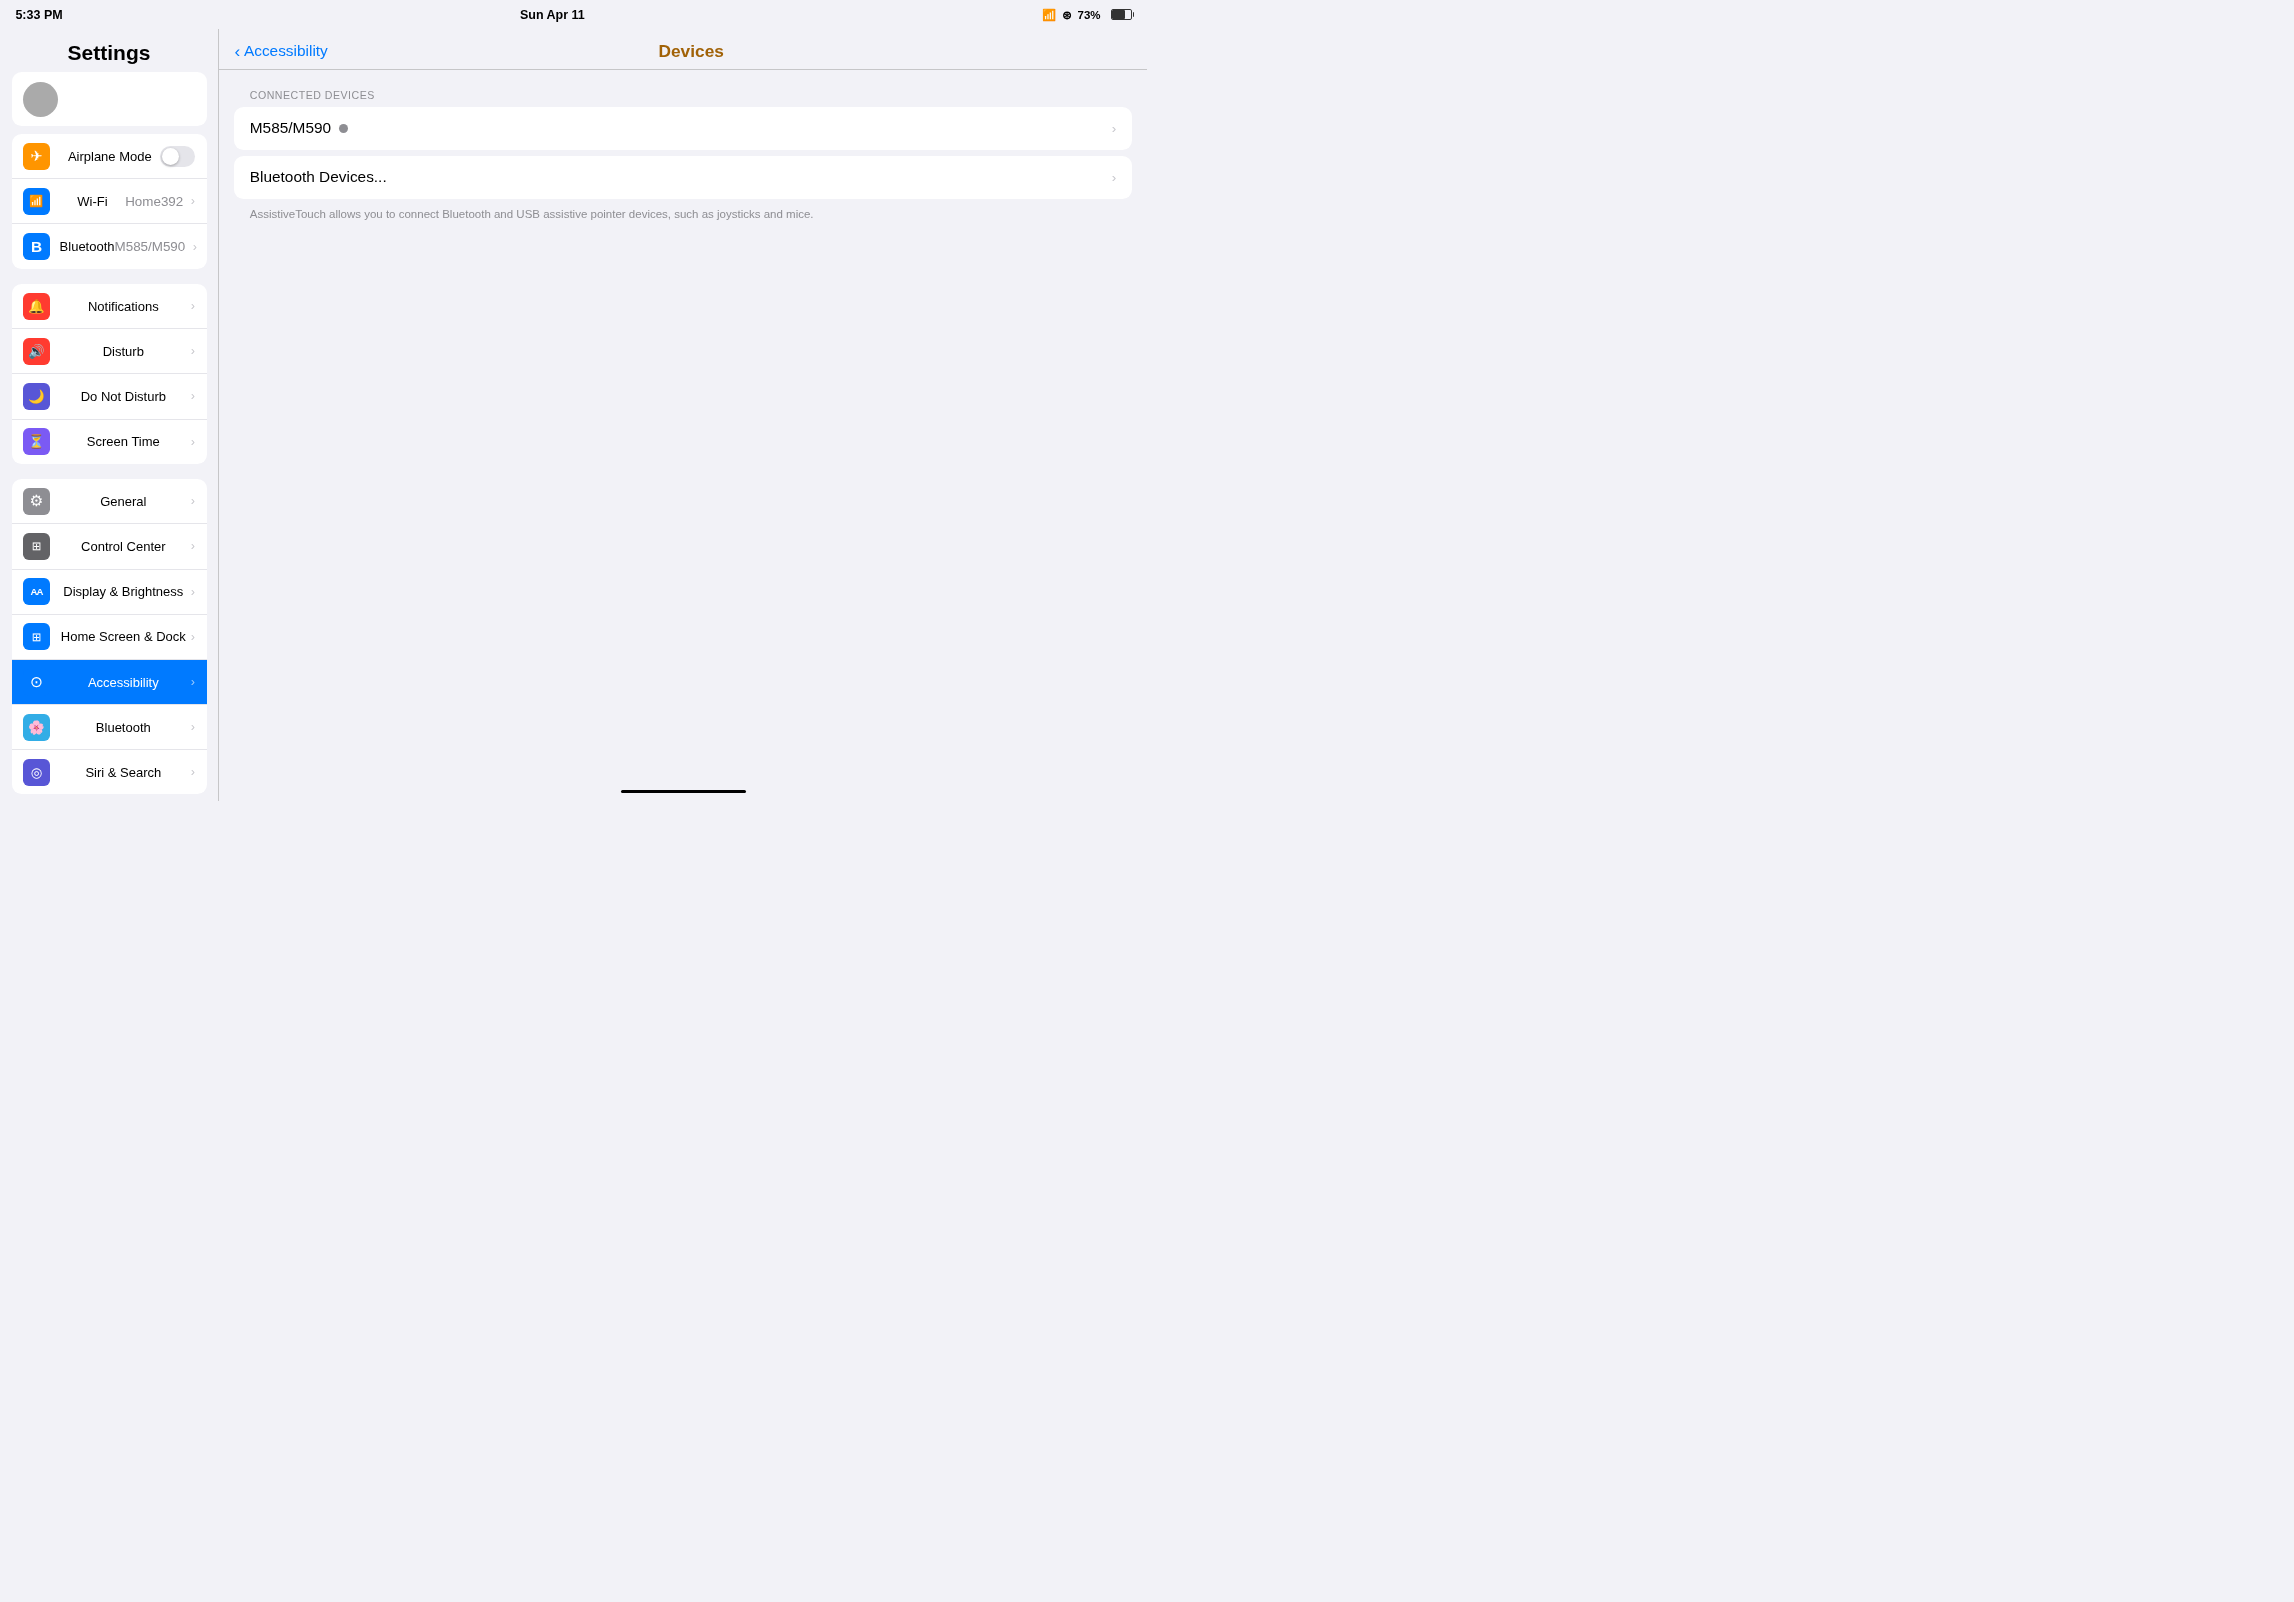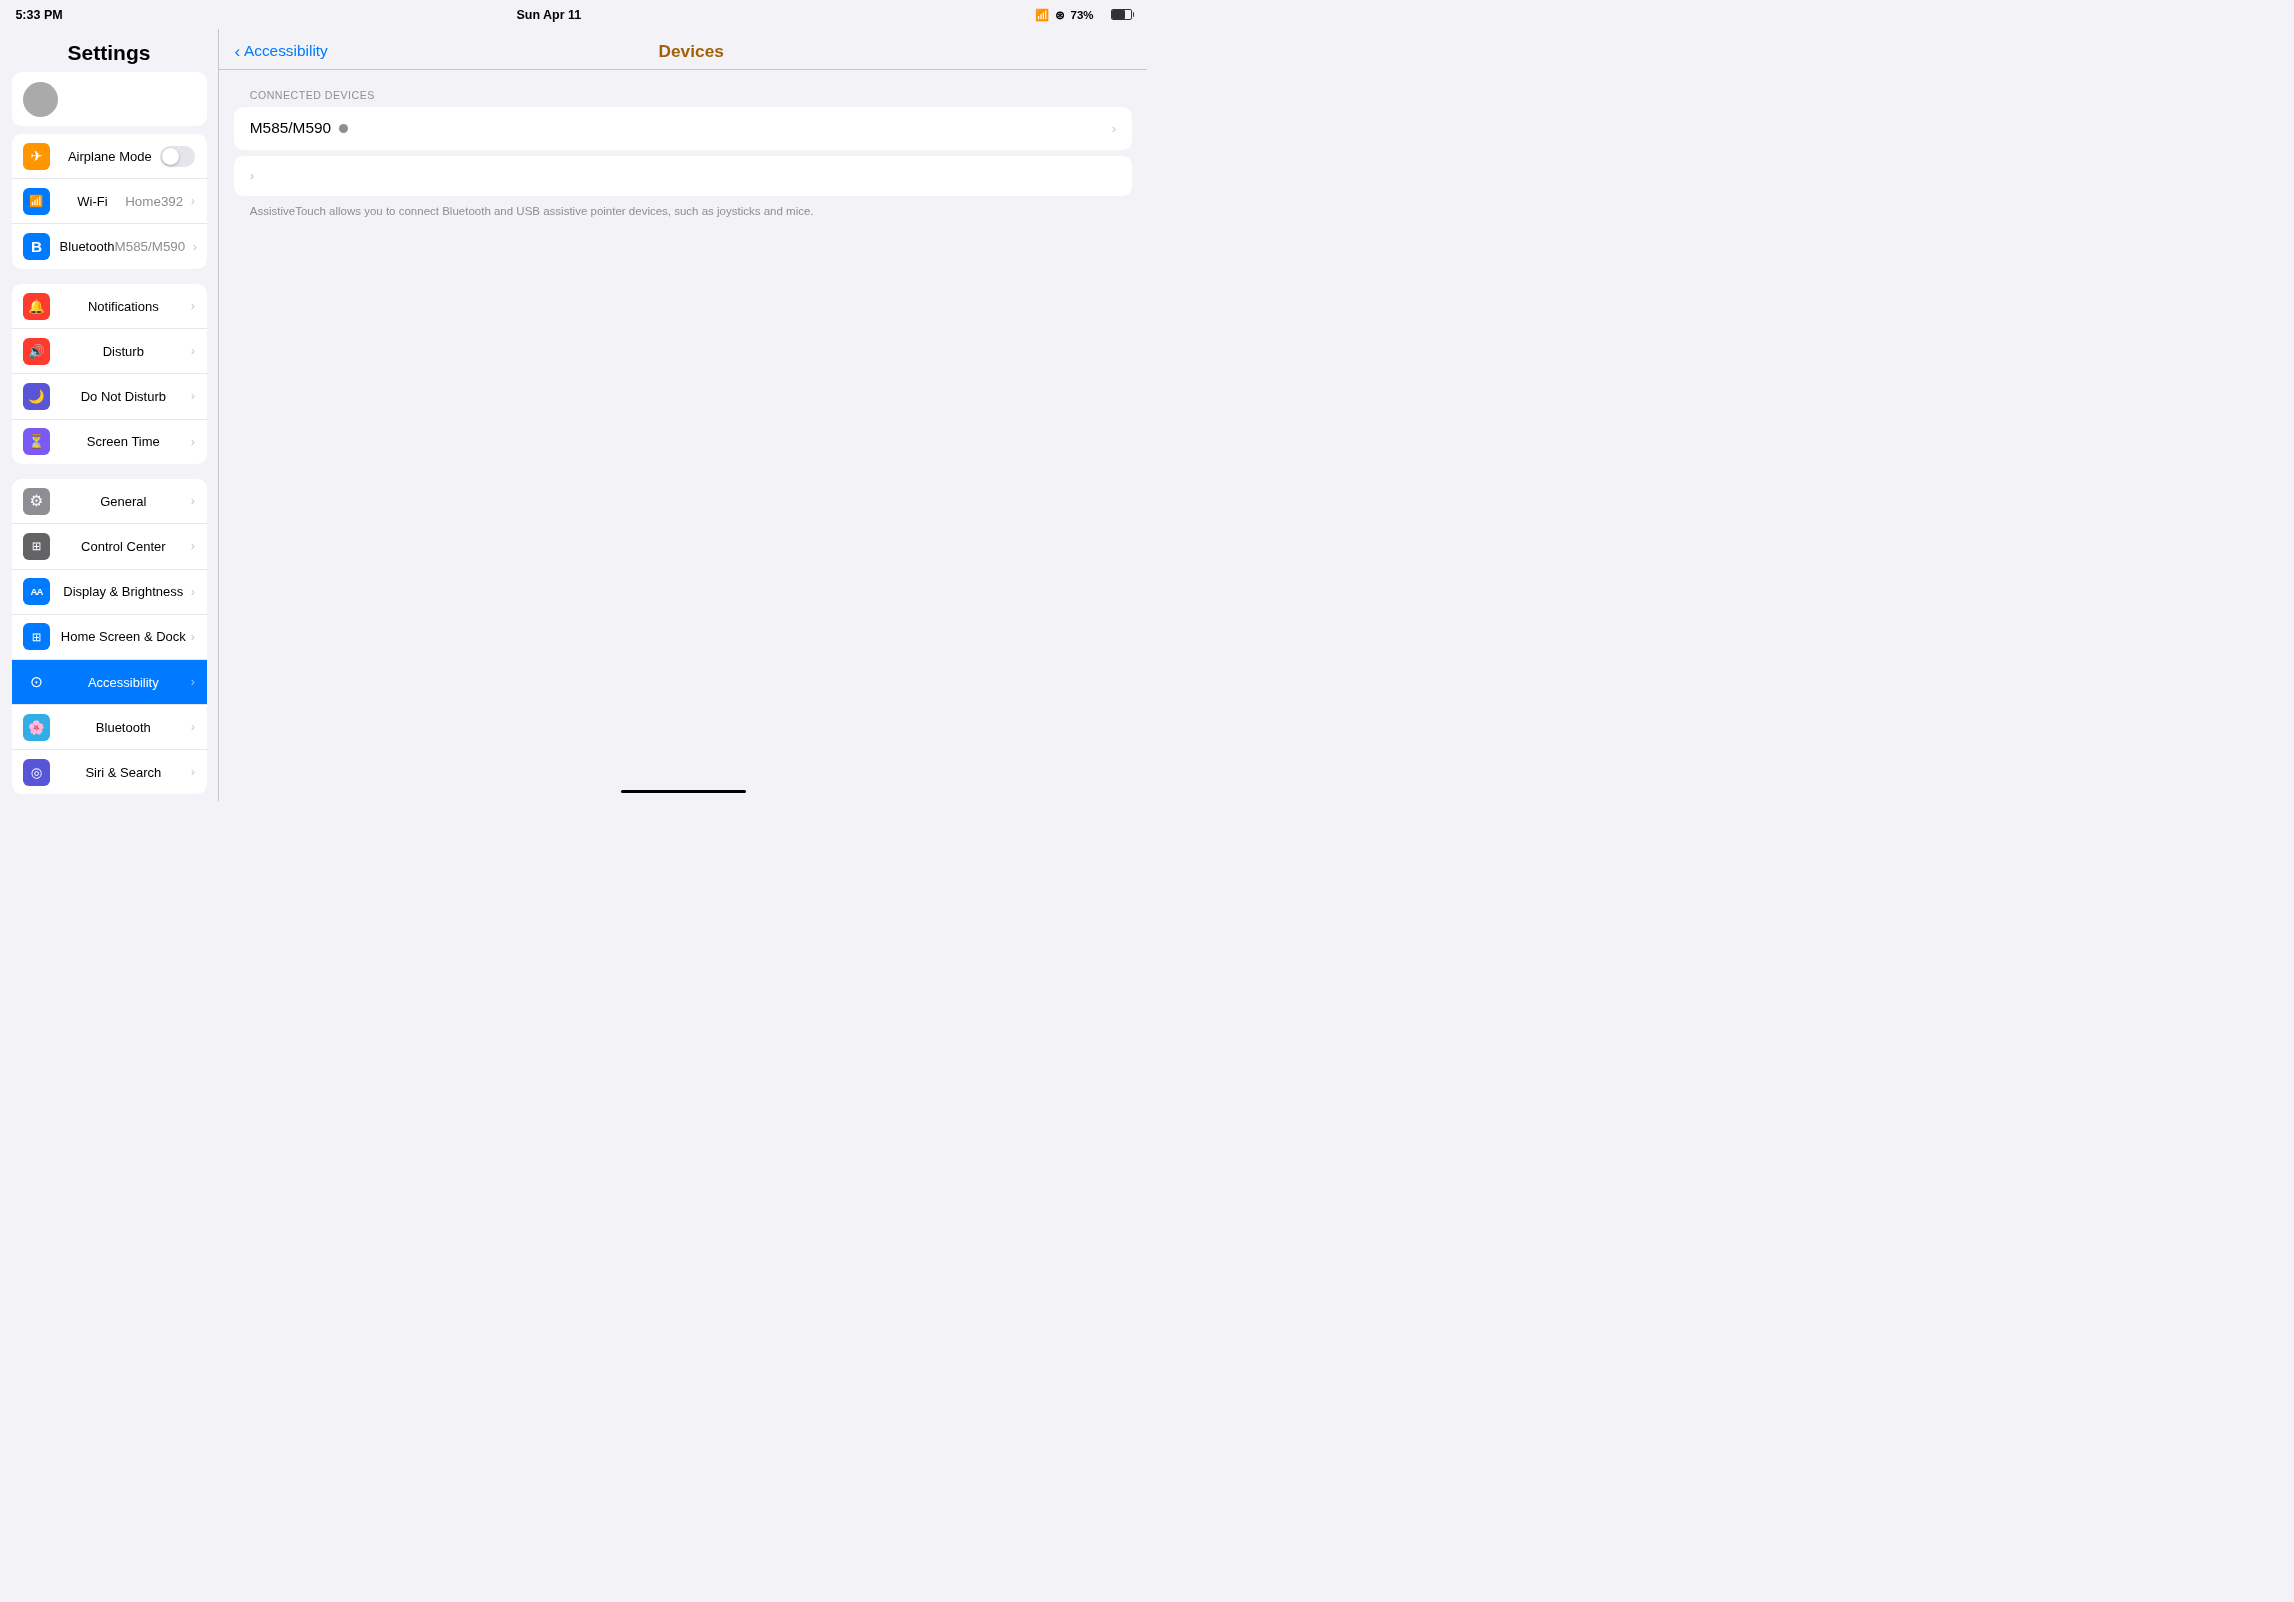--- a/index.html
+++ b/index.html
@@ -29,21 +29,21 @@
     .status-bar-right {
       display: flex;
       align-items: center;
       gap: 5.8px;
       font-size: 11.5px;
     }
     .wifi-icon, .location-icon { font-size: 11.5px; }
     .battery-container {
       display: flex;
       align-items: center;
-      gap: 17px;
+      gap: 10px;
       font-size: 11.5px;
     }
     .battery-icon {
       width: 21px;
       height: 11.5px;
       border: 1.4px solid #333;
       border-radius: 1.9px;
       position: relative;
       display: inline-block;
     }
@@ -431,20 +431,21 @@
           <span class="card-row-label">
             M585/M590
             <span class="device-dot"></span>
           </span>
           <span class="card-chevron">›</span>
         </div>
       </div>
 
       <div class="card-group" style="margin-bottom: 0;">
         <div class="card-row">
+          <span class="card-row-label">Bluetooth Devices...</span>
           <span class="card-chevron">›</span>
         </div>
       </div>
       <div class="section-description">AssistiveTouch allows you to connect Bluetooth and USB assistive pointer devices, such as joysticks and mice.</div>
 
     </div>
 
     <div class="home-bar-container">
       <div class="home-bar"></div>
     </div>

